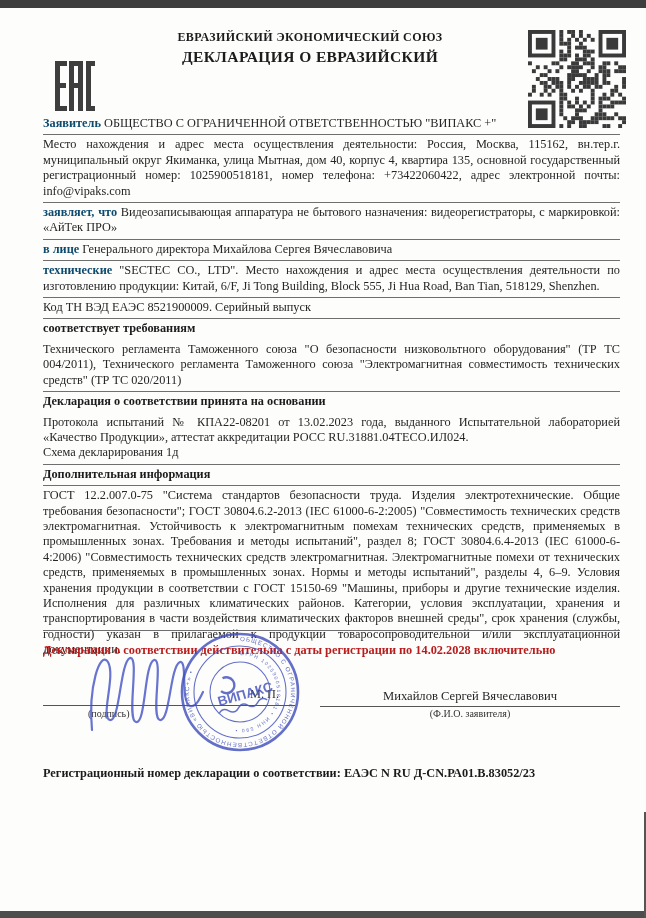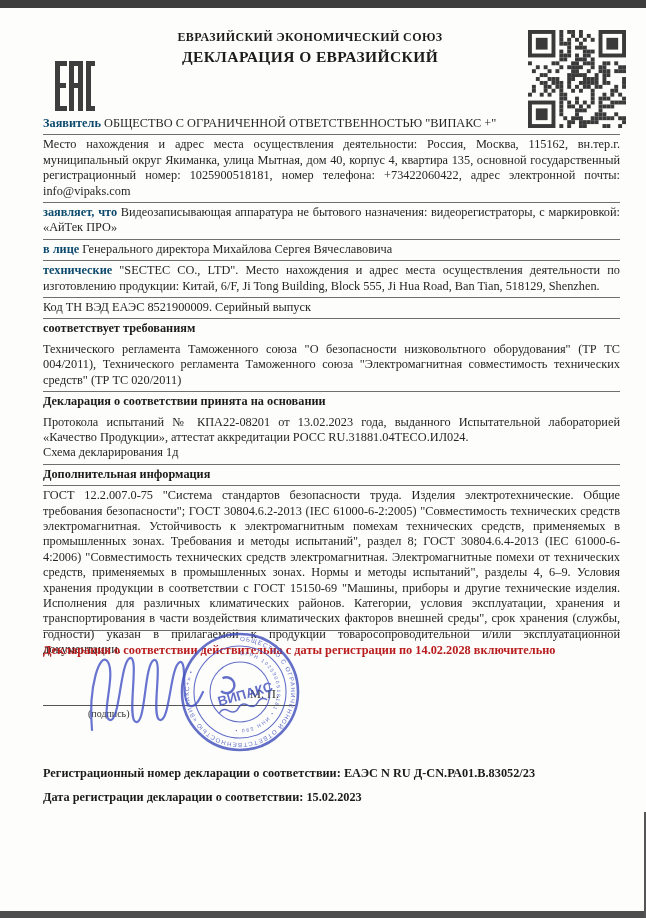--- a/index.html
+++ b/index.html
@@ -330,28 +330,29 @@
   <div class="sec rule bold-line">Дополнительная информация</div>
   <div class="sec just">ГОСТ 12.2.007.0-75 "Система стандартов безопасности труда. Изделия электротехнические. Общие требования безопасности"; ГОСТ 30804.6.2-2013 (IEC 61000-6-2:2005)  "Совместимость технических средств электромагнитная. Устойчивость к электромагнитным помехам технических средств, применяемых в промышленных зонах. Требования и методы испытаний", раздел 8; ГОСТ 30804.6.4-2013 (IEC 61000-6-4:2006) "Совместимость технических средств электромагнитная. Электромагнитные помехи от технических средств, применяемых в промышленных зонах. Нормы и методы испытаний", разделы 4, 6–9. Условия хранения продукции в соответствии с ГОСТ 15150-69 "Машины, приборы и другие технические изделия. Исполнения для различных климатических районов. Категории, условия эксплуатации, хранения и транспортирования в части воздействия климатических факторов внешней среды", срок хранения (службы, годности) указан в прилагаемой к продукции товаросопроводительной и/или эксплуатационной документации.</div>
 </div>
 
 <div class="bottom-group">
   <div class="validity">Декларация о соответствии действительна с даты регистрации по 14.02.2028 включительно</div>
   <div class="sig-area">
     <div class="sig-line-left"></div>
     <div class="sig-caption">(подпись)</div>
     <div class="mp">М. П.</div>
+    <div class="fio-block">
+      <div class="fio-name">Михайлов Сергей Вячеславович</div>
+      <div class="fio-line"></div>
+      <div class="fio-caption">(Ф.И.О. заявителя)</div>
+    </div>
   </div>
   <div class="reg-line first">
     <span>Регистрационный номер декларации о соответствии:</span>
     <span class="val">ЕАЭС N RU Д-CN.РА01.В.83052/23</span>
-  </div>
-  <div class="reg-line">
-    <span>Дата регистрации декларации о соответствии:</span>
-    <span class="val">15.02.2023</span>
   </div>
 </div>
 
 <div class="scribble">
   <svg width="122" height="106" viewBox="0 0 122 106">
     <path d="M6 98 C2 55 14 18 22 30 C30 44 14 86 24 88 C34 90 34 30 44 26 C54 24 40 88 50 90 C60 92 58 32 68 28 C78 26 64 86 74 88 C84 90 84 34 94 30 C102 28 94 70 104 74 C110 76 114 66 117 60" fill="none" stroke="#4353c4" stroke-width="2.2" stroke-linecap="round"></path>
   </svg>
 </div>
 
 <div class="stamp">

